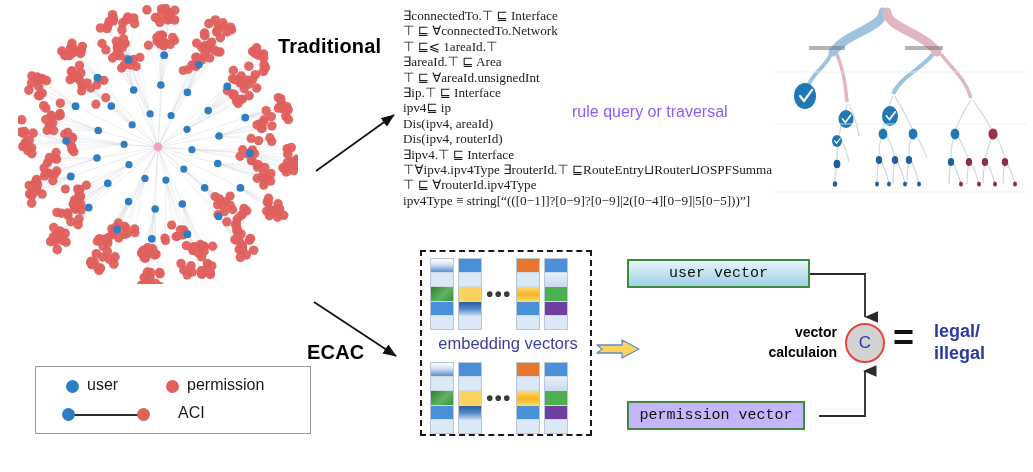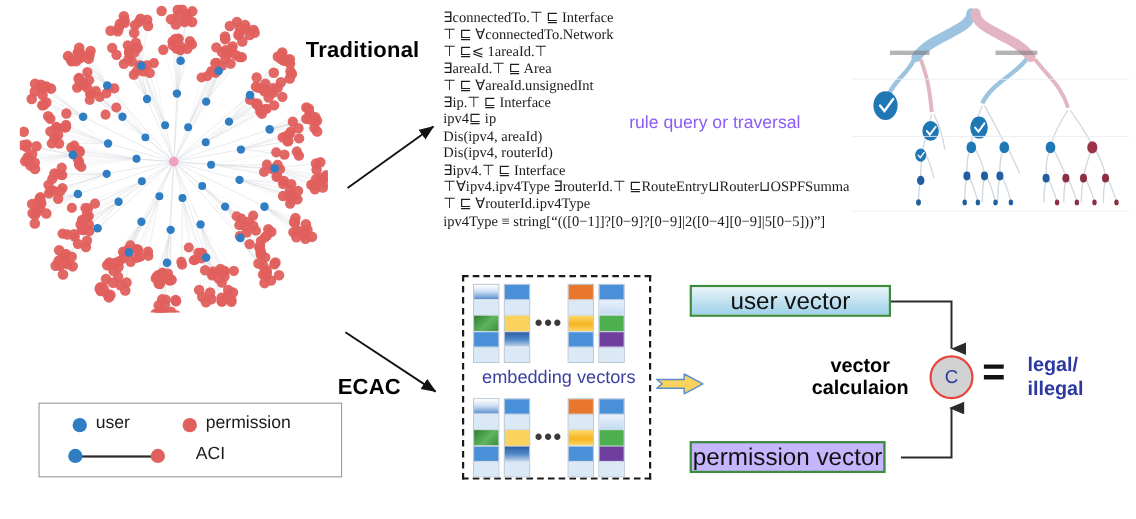--- a/index.html
+++ b/index.html
@@ -111,42 +111,43 @@
   }
 
   
   #yellow-arrow { left: 596px; top: 338px; width: 44px; height: 22px; }
 
   
   .vec-box {
     border: 2px solid #3d8b3d;
     box-sizing: border-box;
     display: flex; align-items: center; justify-content: center;
-    font-size: 22px;
+    font-size: 15px;
     color: #111111;
     white-space: nowrap;
+    font-family: Liberation Mono, monospace;
   }
   #box-user-vector {
     left: 627px; top: 259px; width: 183px; height: 29px;
     background: linear-gradient(180deg,#eaf5fb 0%,#bfe0ef 55%,#9fd2e8 100%);
   }
   #box-permission-vector {
     left: 627px; top: 401px; width: 178px; height: 29px;
     background: #c4b5fd;
   }
 
   
   #connectors { left: 800px; top: 255px; width: 110px; height: 180px; }
 
   
   #label-vector-calc {
     left: 727px; top: 322px; width: 110px;
-    text-align: center;
+    text-align: right;
     font-weight: bold;
-    font-size: 18px;
+    font-size: 14px;
     line-height: 20px;
     color: #000000;
   }
 
   
   #c-node {
     left: 845px; top: 323px; width: 40px; height: 40px;
     border-radius: 50%;
     background: #d2d2d2;
     border: 2px solid #e8453c;

